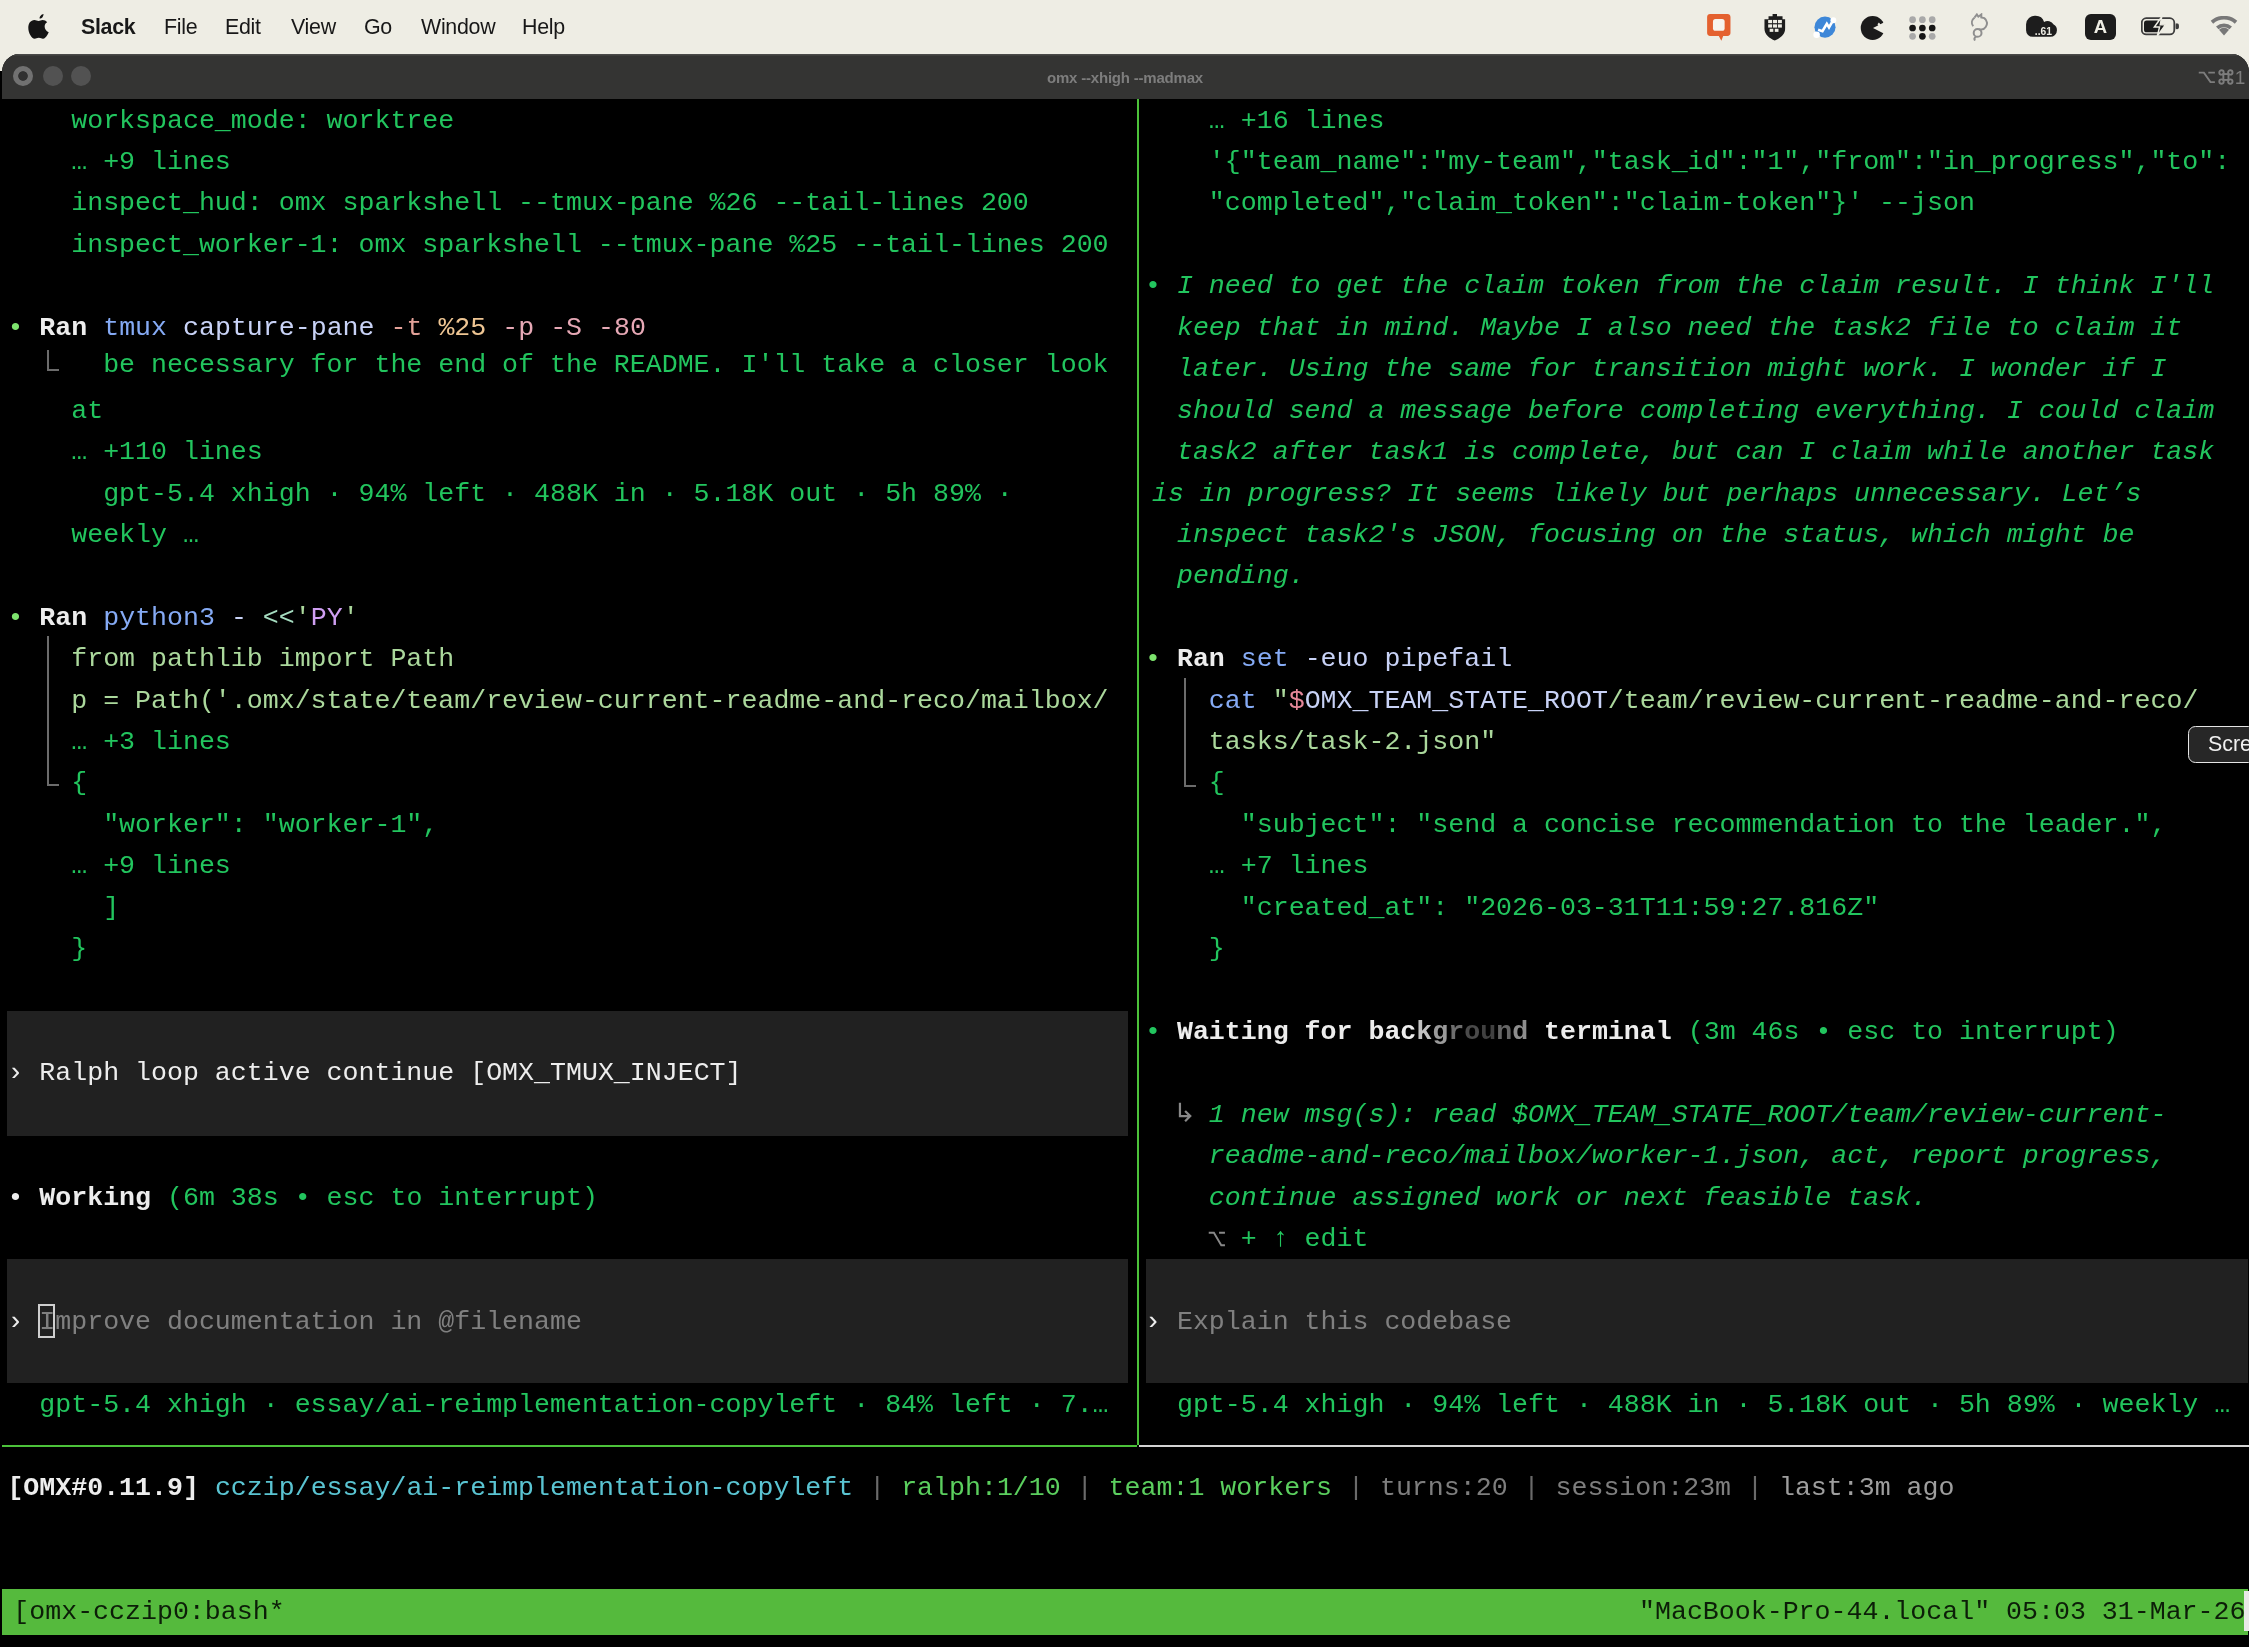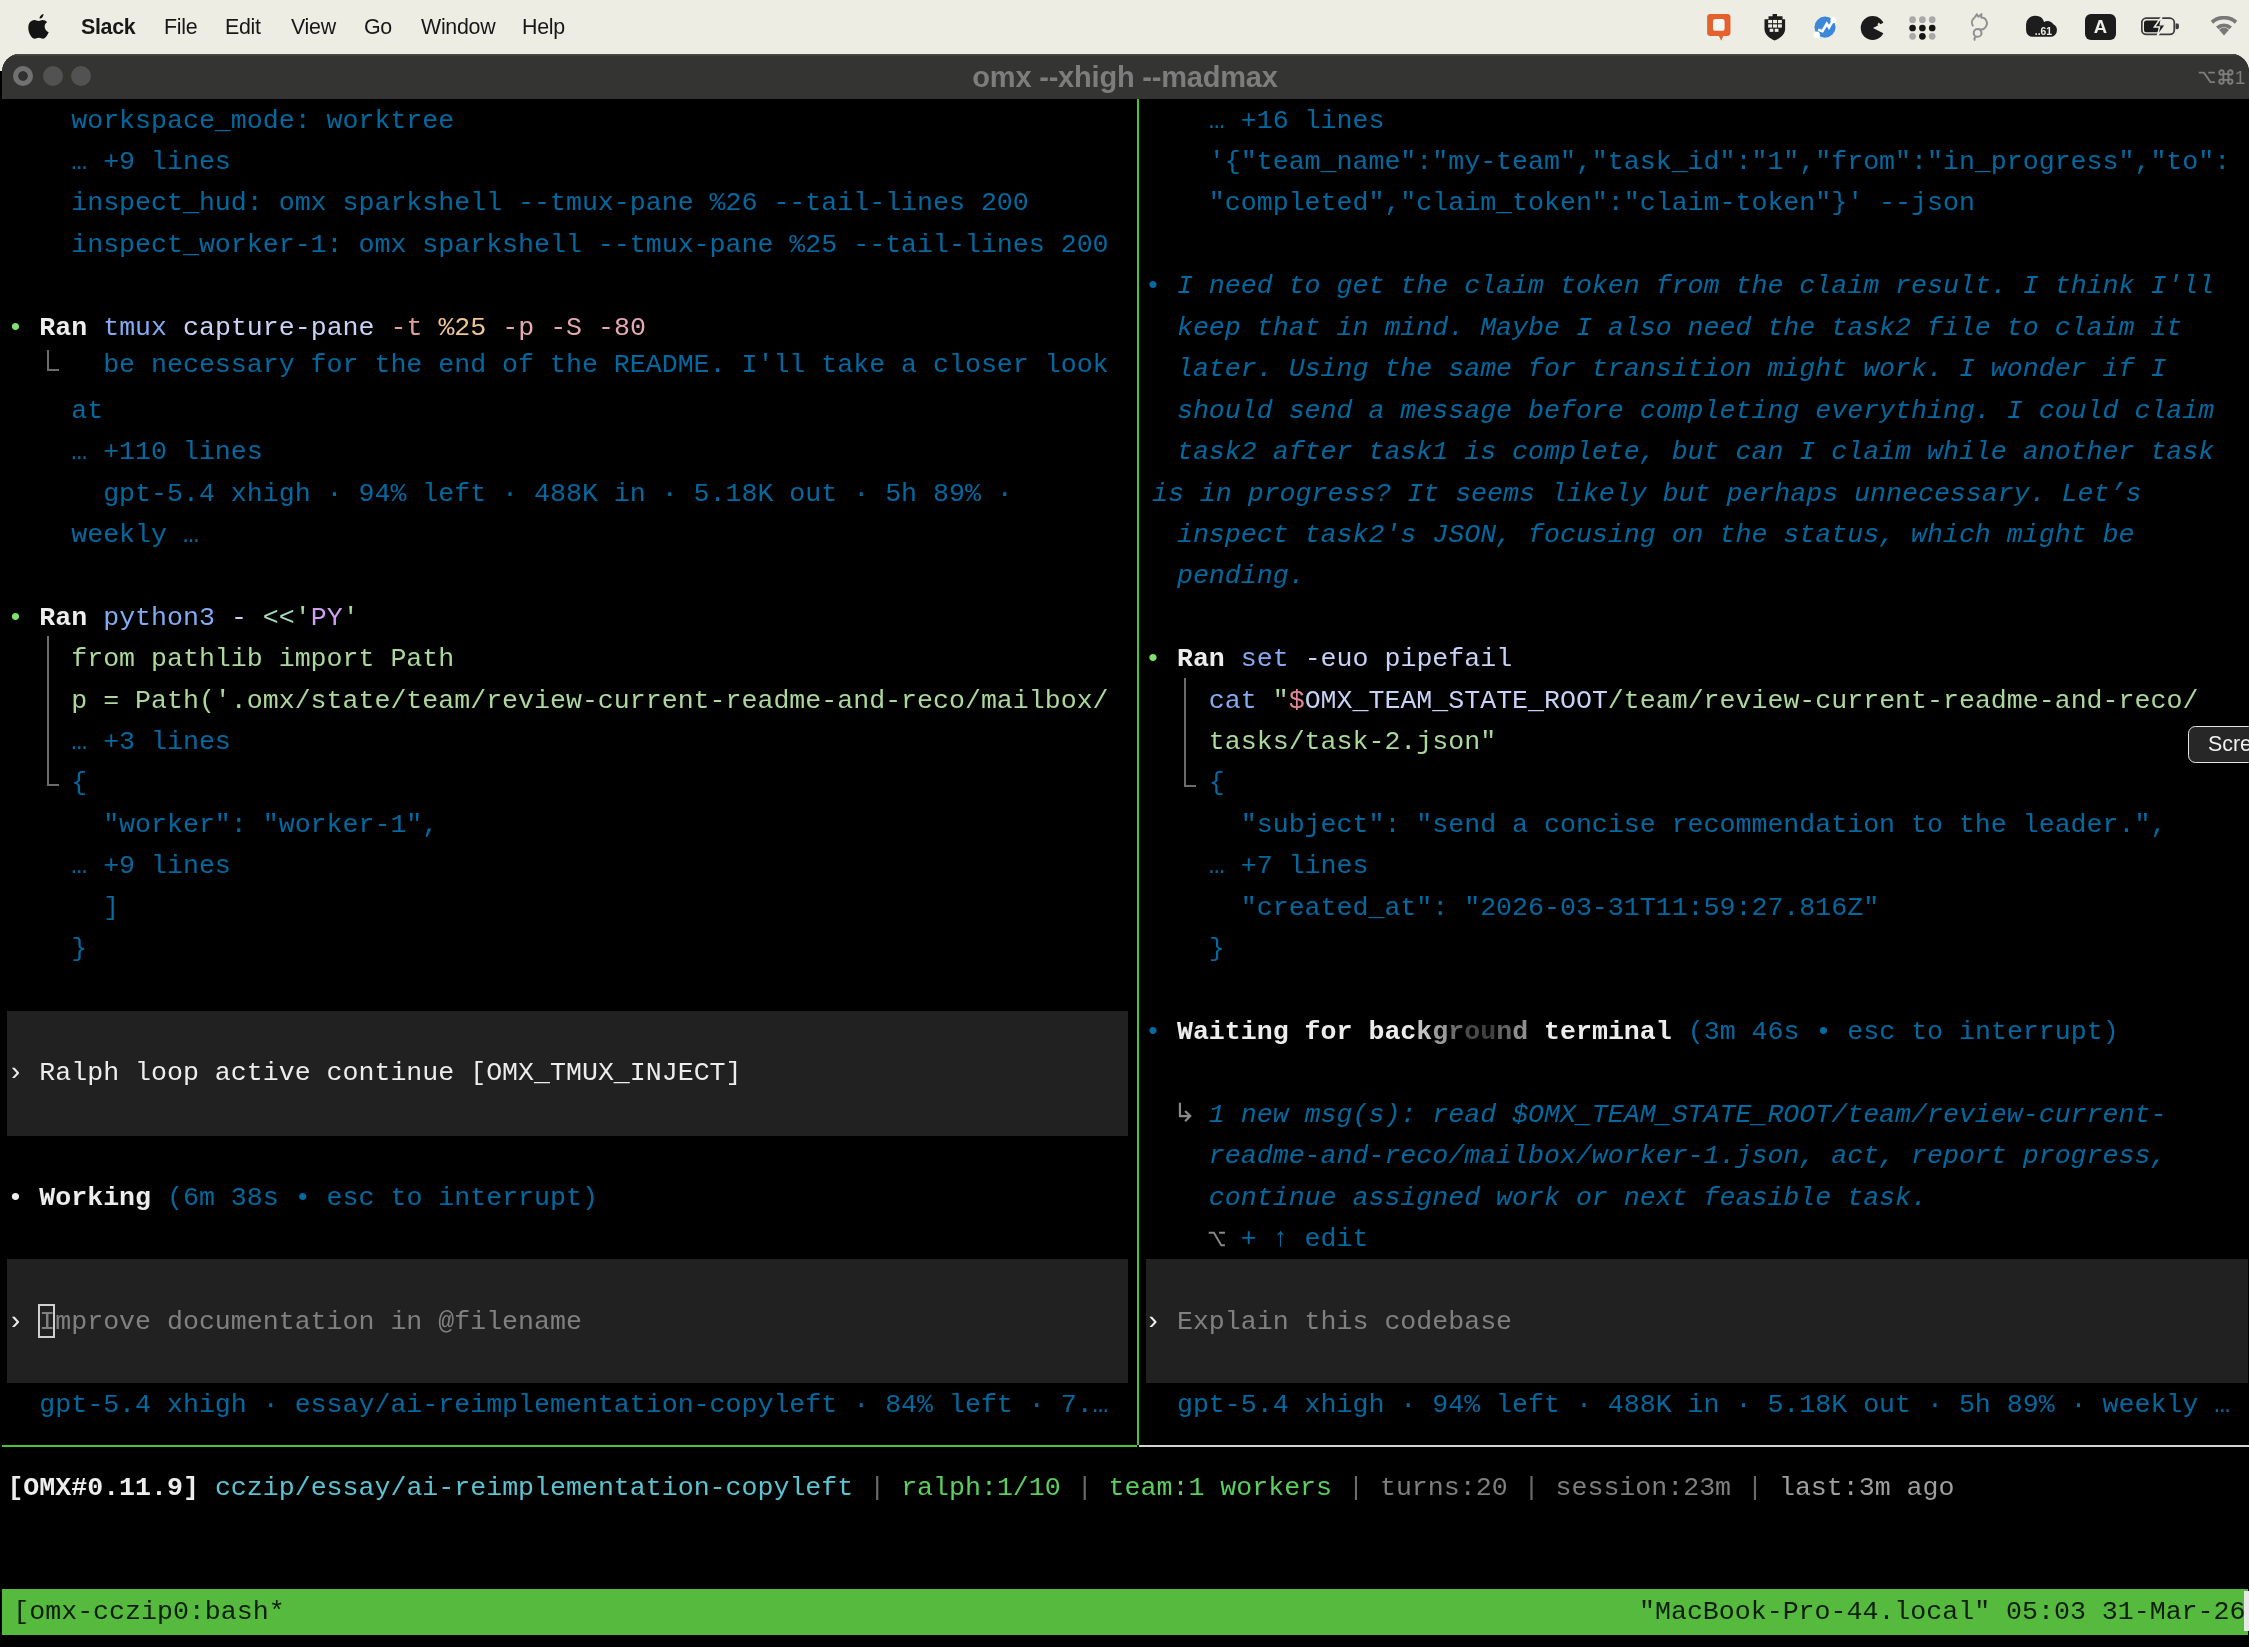--- a/index.html
+++ b/index.html
@@ -5,23 +5,23 @@
   font-family:"Liberation Mono",monospace;}
 .menubar{position:absolute;left:0;top:0;width:2250px;height:71px;background:#eeede4;}
 .mi{position:absolute;top:11px;height:32px;line-height:32px;
   font-family:"Liberation Sans",sans-serif;font-size:21.4px;letter-spacing:-0.3px;color:#181818;}
 .win{position:absolute;left:1.5px;top:54px;width:2247px;height:1594px;
   background:#000;border-radius:17.7px 17.7px 0 0;overflow:hidden;}
 .tbar{position:absolute;left:0;top:0;width:100%;height:45px;background:#343433;
   box-shadow:inset 0 1.5px 0 #4a4a49;}
 .tl{position:absolute;top:9.6px;width:20px;height:20px;border-radius:50%;}
 .title{position:absolute;left:0;top:0;width:100%;height:45px;line-height:47px;text-align:center;
-  font-family:"Liberation Sans",sans-serif;font-weight:bold;font-size:29px;letter-spacing:-0.2px;color:#7d7d7d;}
+  font-family:"Liberation Sans",sans-serif;font-weight:bold;font-size:15px;letter-spacing:-0.2px;color:#7d7d7d;}
 .r{position:absolute;height:42px;line-height:42px;white-space:pre;font-size:26.6px;color:#888;}
-.d{color:#0369a1;text-align:right;}
+.d{color:#22c55e;text-align:right;}
 .d2{color:#808080;}
 .w{color:#ededed;}
 .bold{font-weight:bold;}
 .it{font-style:italic;margin-top:28px;}
 .gb{color:#7de36d;}
 .bl{color:#85aaf4;}
 .pa{color:#c8d2f6;}
 .mi2{color:#a5dcc0;}
 .gr{color:#abd89c;}
 .pu{color:#cf9ff2;}

